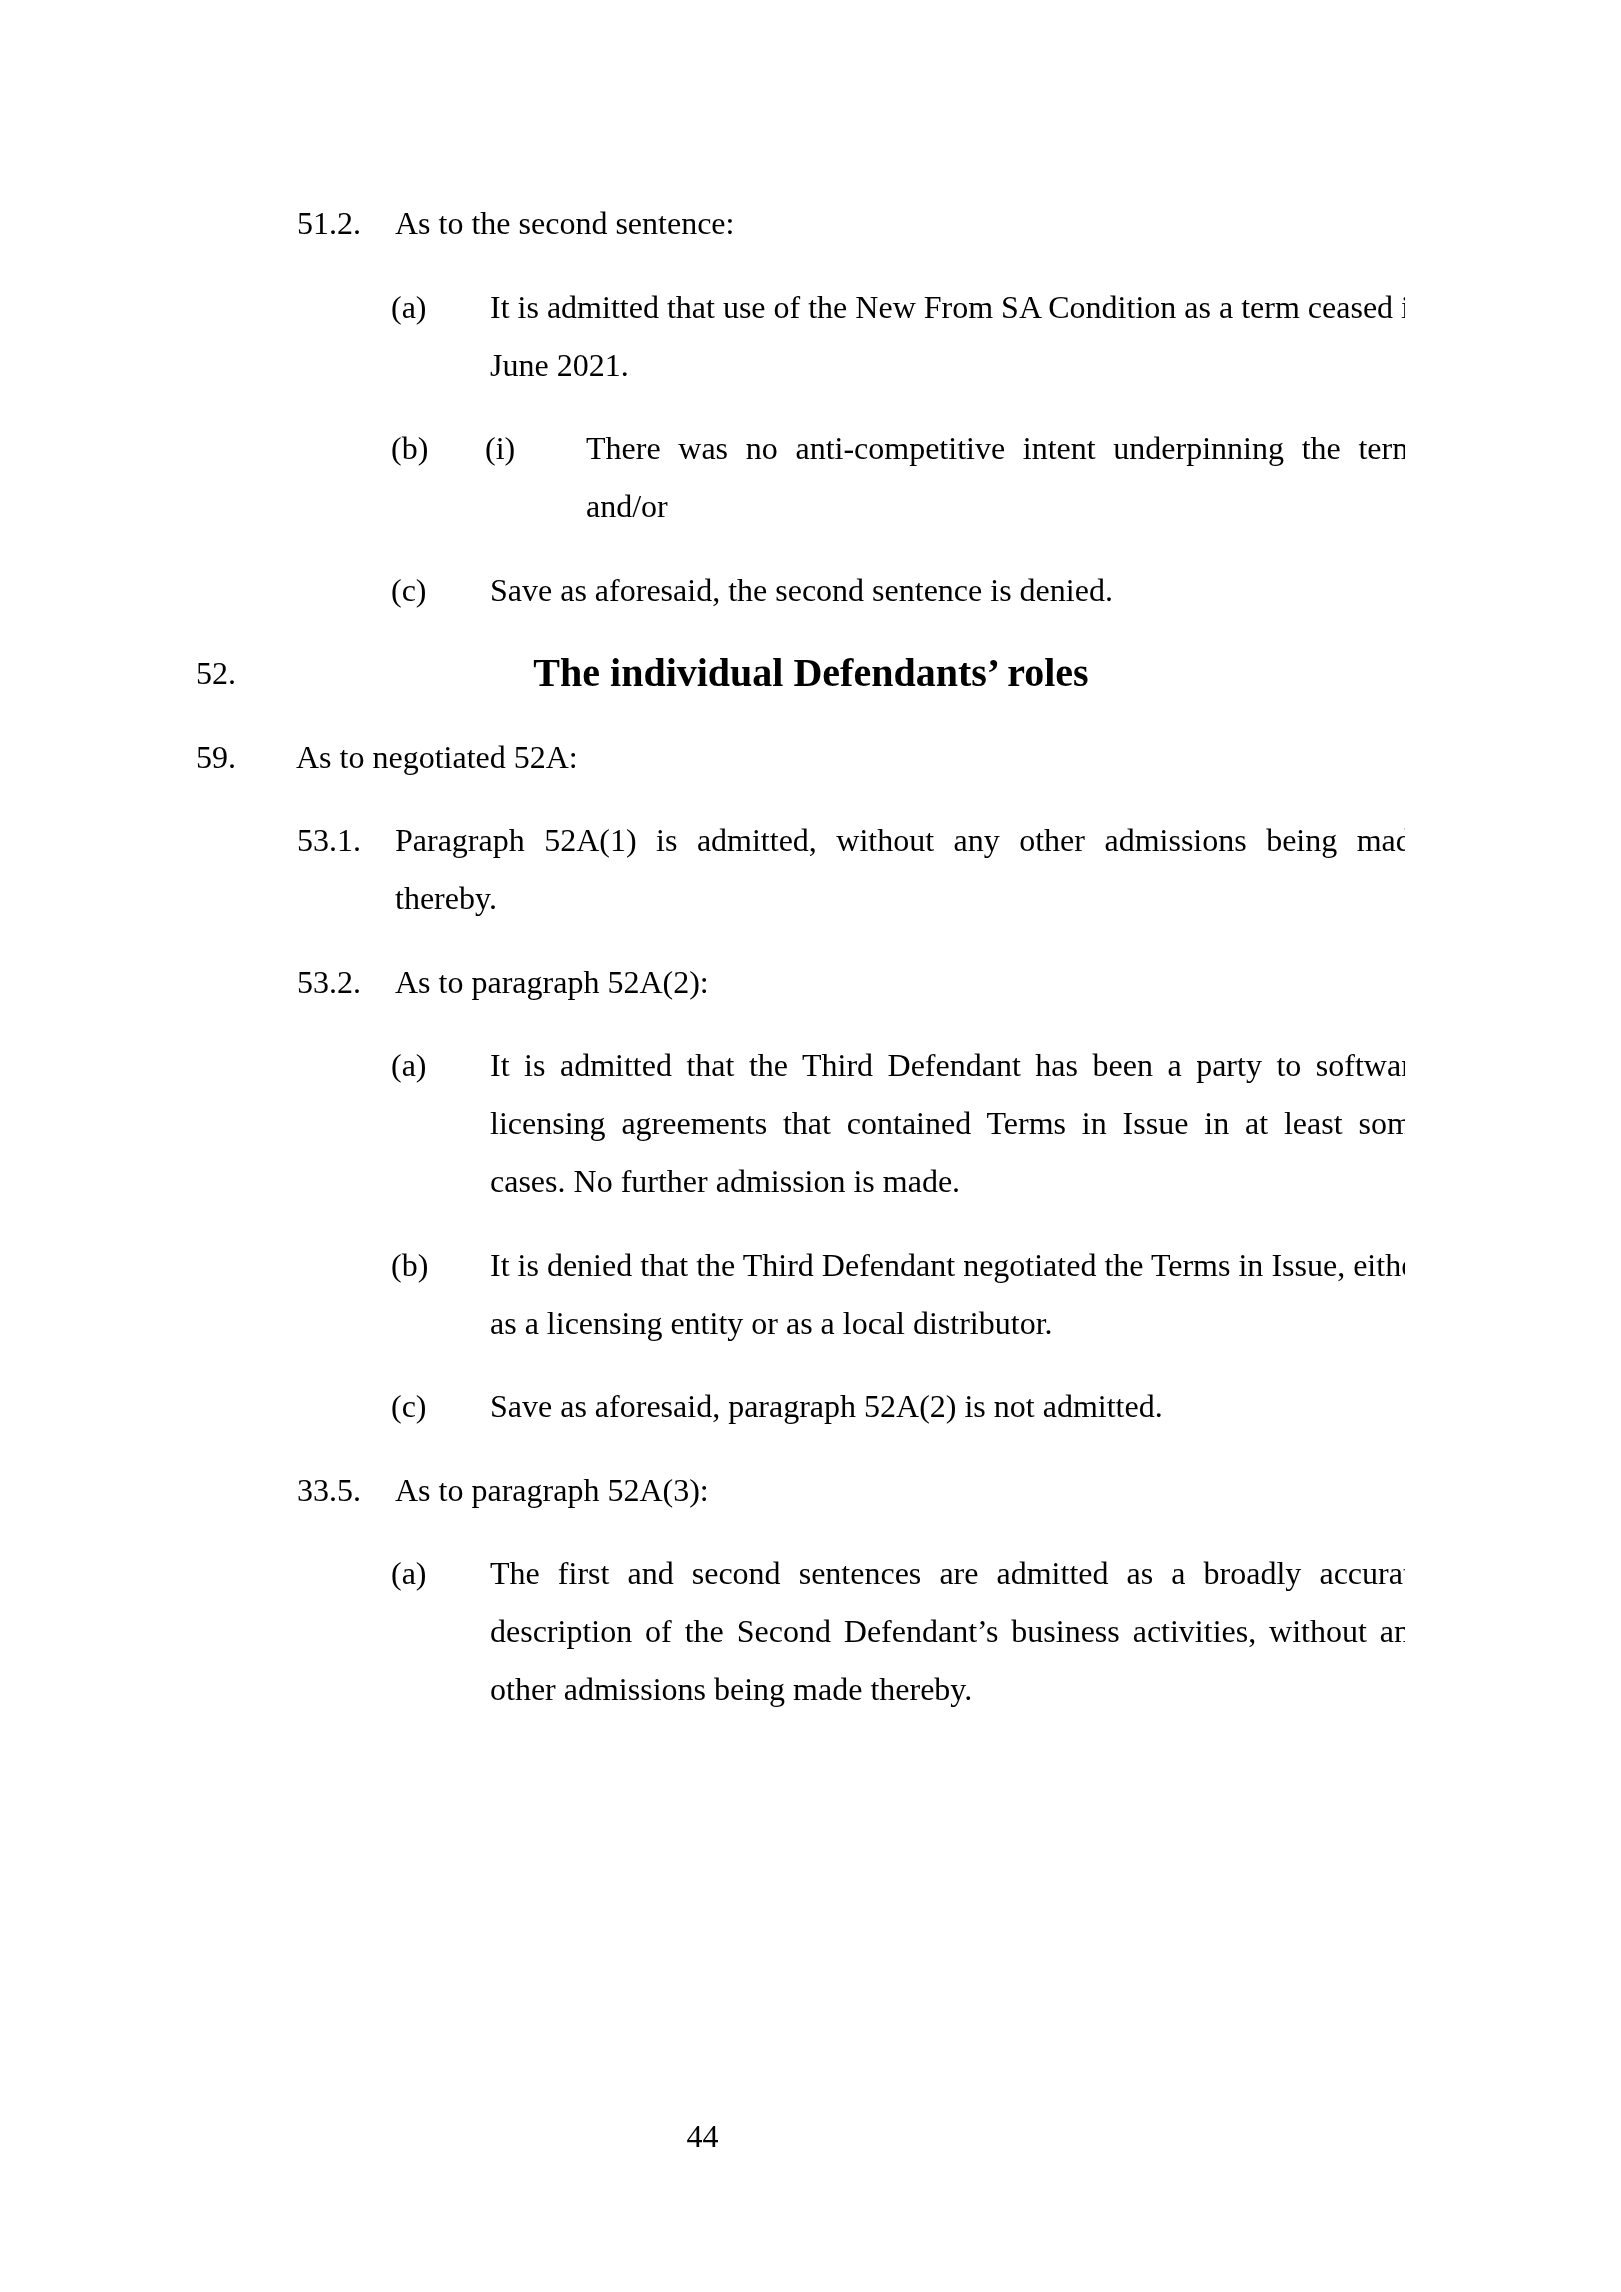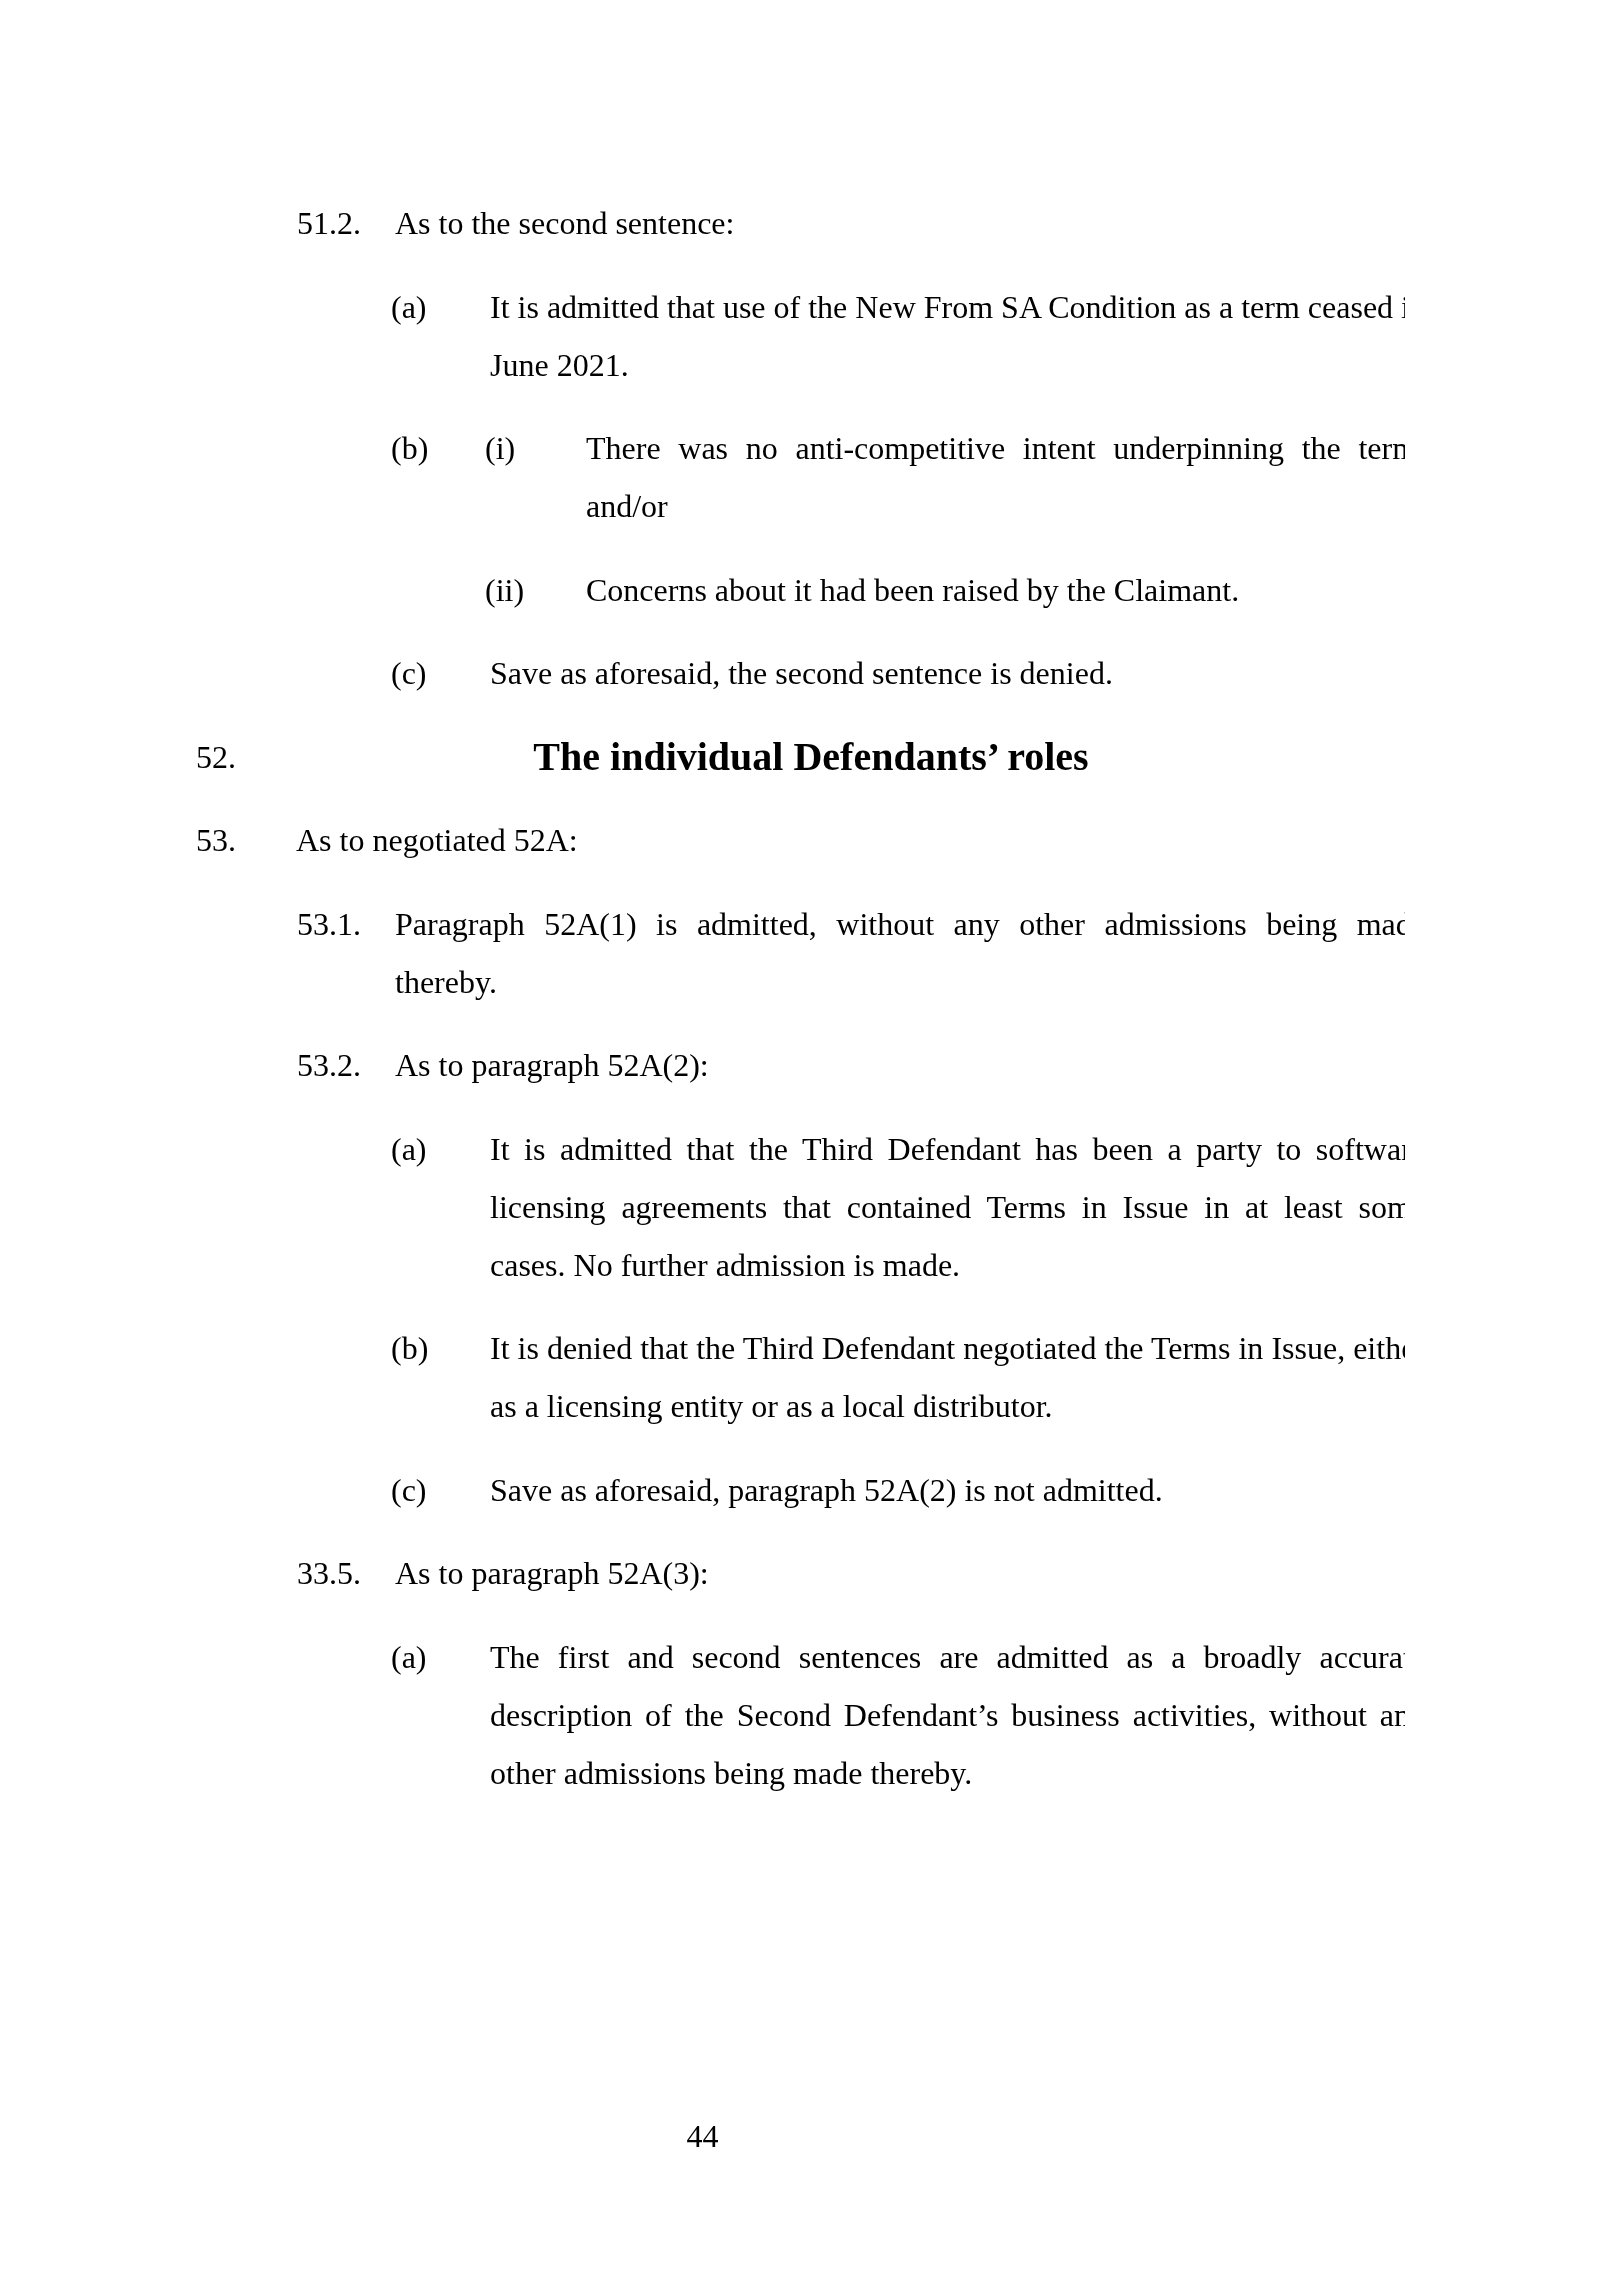--- a/index.html
+++ b/index.html
@@ -77,38 +77,34 @@
 
     <div class="para l3">
       <span class="num">(b)</span>
     </div>
 
     <div class="para l4">
       <span class="num">(i)</span>
       <span>There was no anti-competitive intent underpinning the term; and/or</span>
     </div>
 
-    <div class="para l4">
-      <span class="num">(ii)</span>
-      <span>Concerns about it had been raised by the Claimant.</span>
-    </div>
 
     <div class="para l3">
       <span class="num">(c)</span>
       <span>Save as aforesaid, the second sentence is denied.</span>
     </div>
 
     <div class="para l1">
       <span class="num">52.</span>
     </div>
 
     <h2 class="heading">The individual Defendants’ roles</h2>
 
     <div class="para l1">
-      <span class="num">53.</span>
+      <span class="num">59.</span>
       <span>As to negotiated 52A:</span>
     </div>
 
     <div class="para l2">
       <span class="num">53.1.</span>
       <span>Paragraph 52A(1) is admitted, without any other admissions being made thereby.</span>
     </div>
 
     <div class="para l2">
       <span class="num">53.2.</span>

